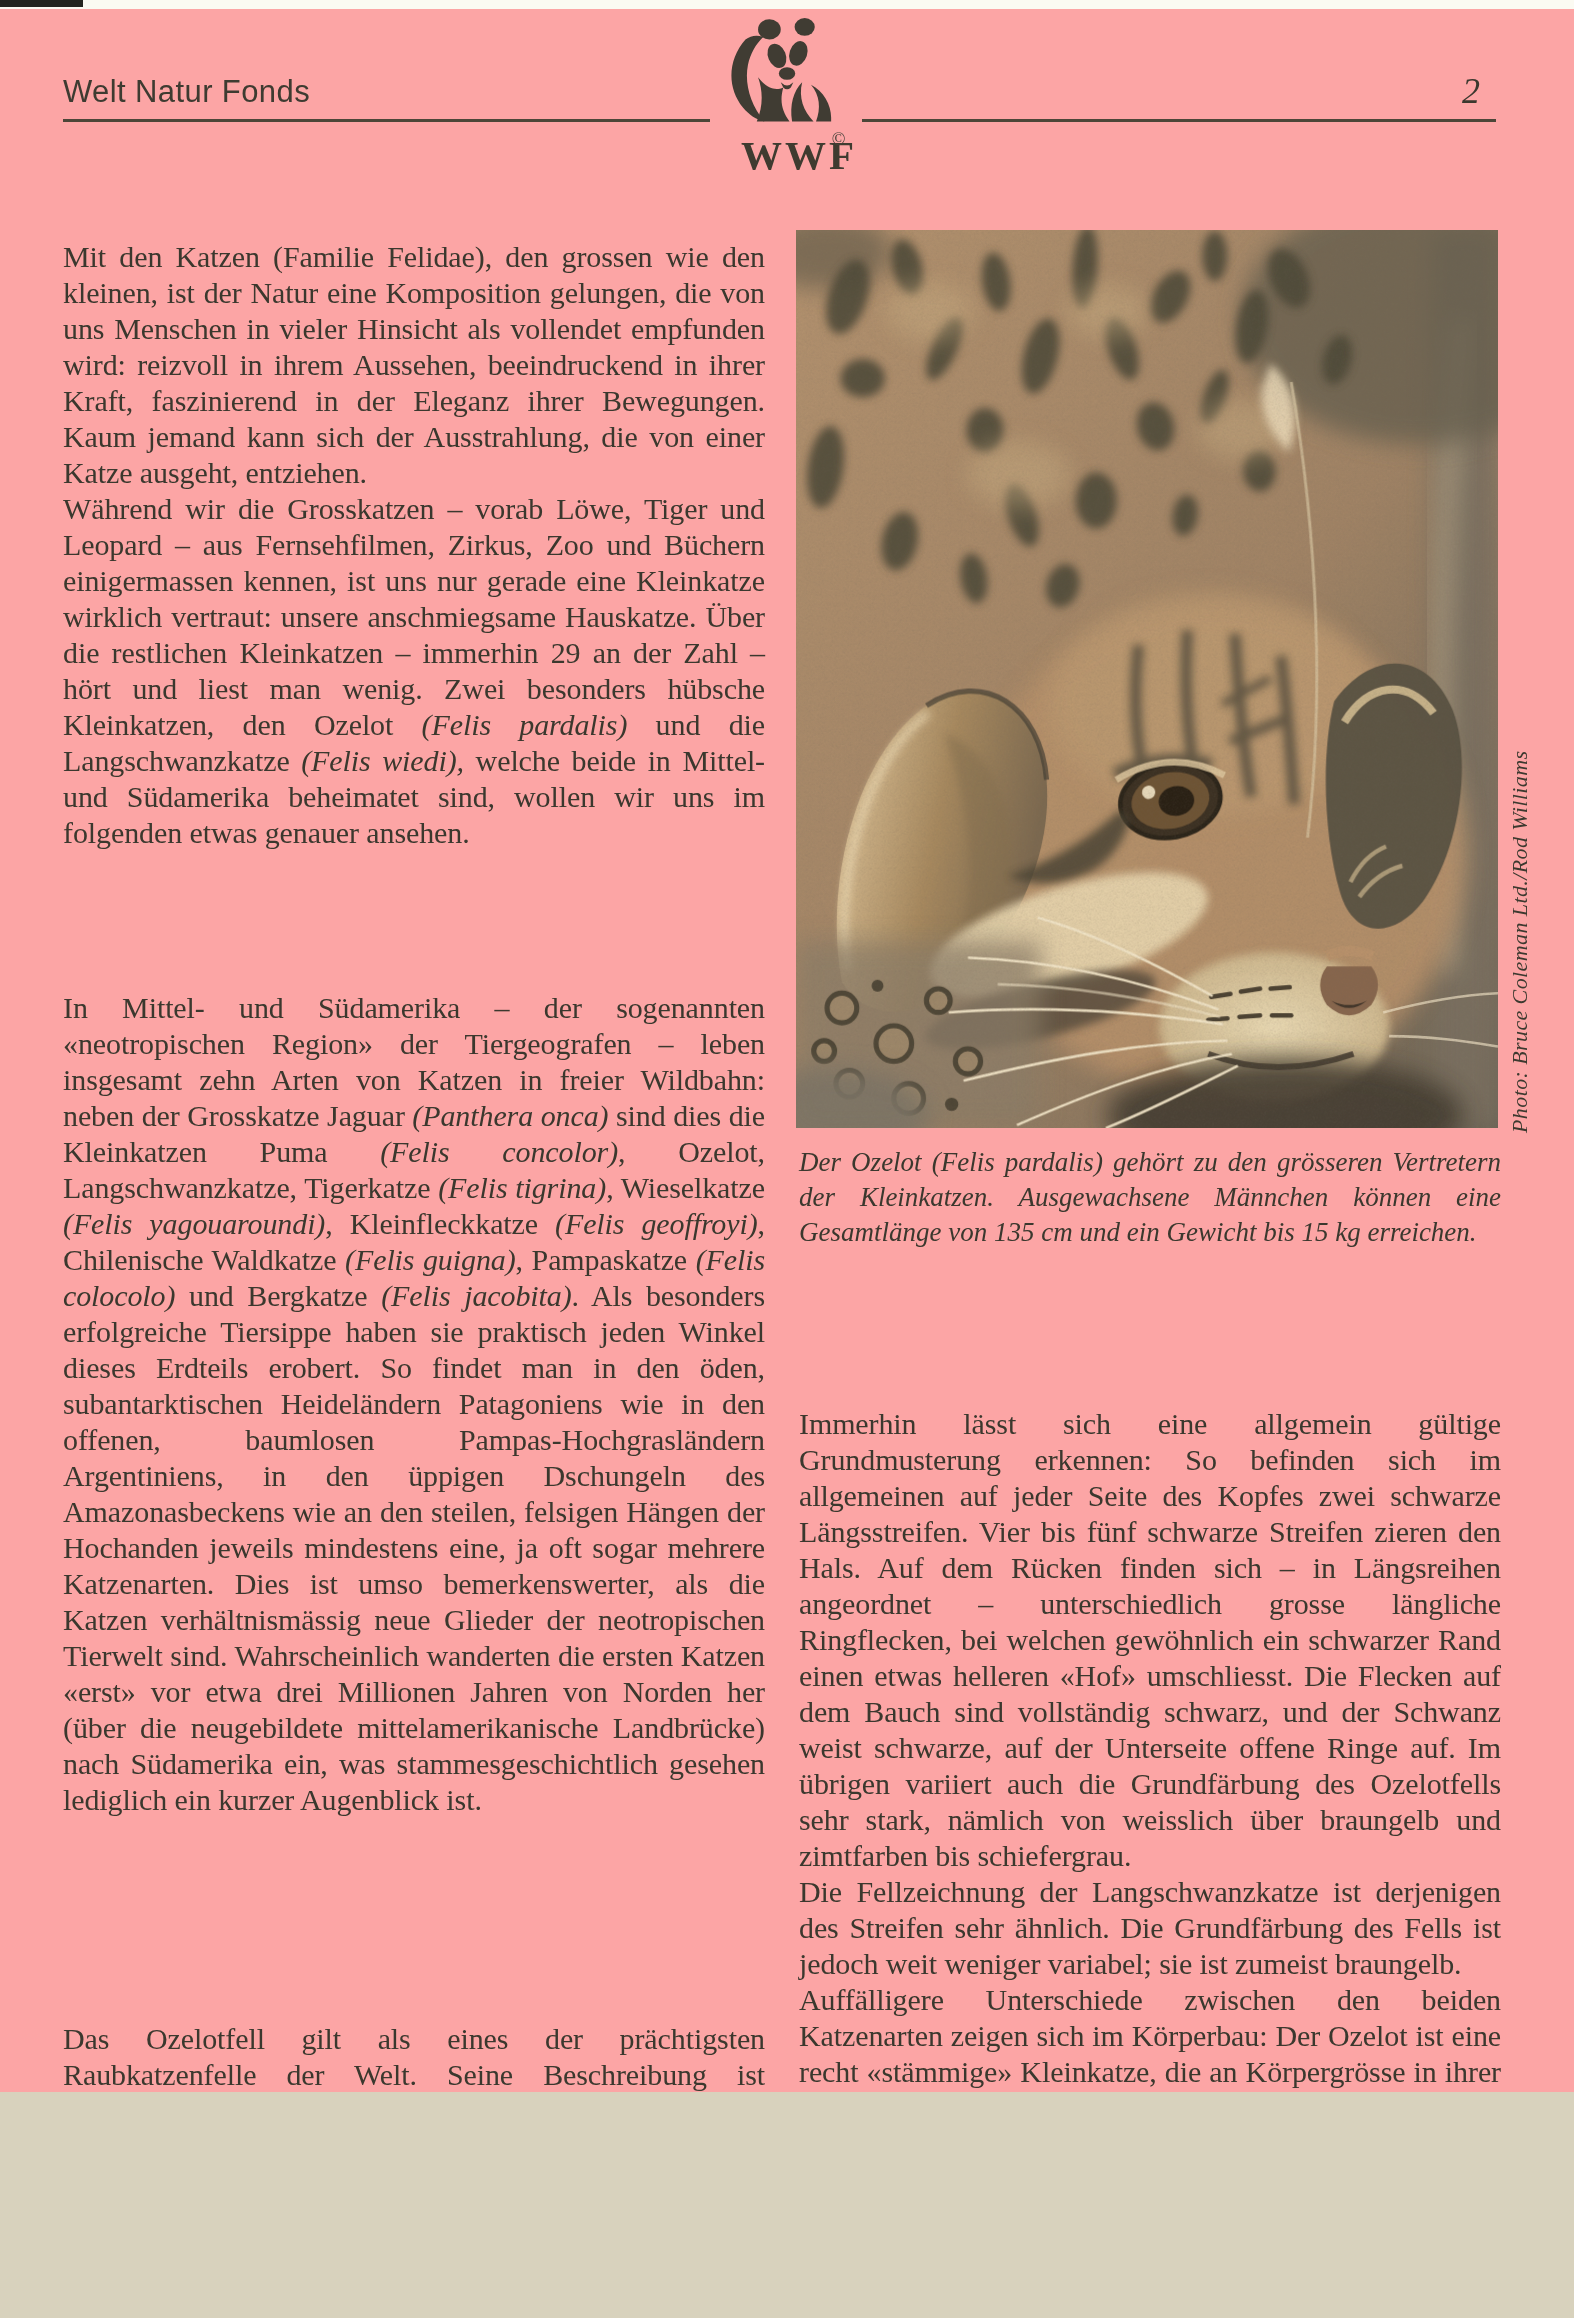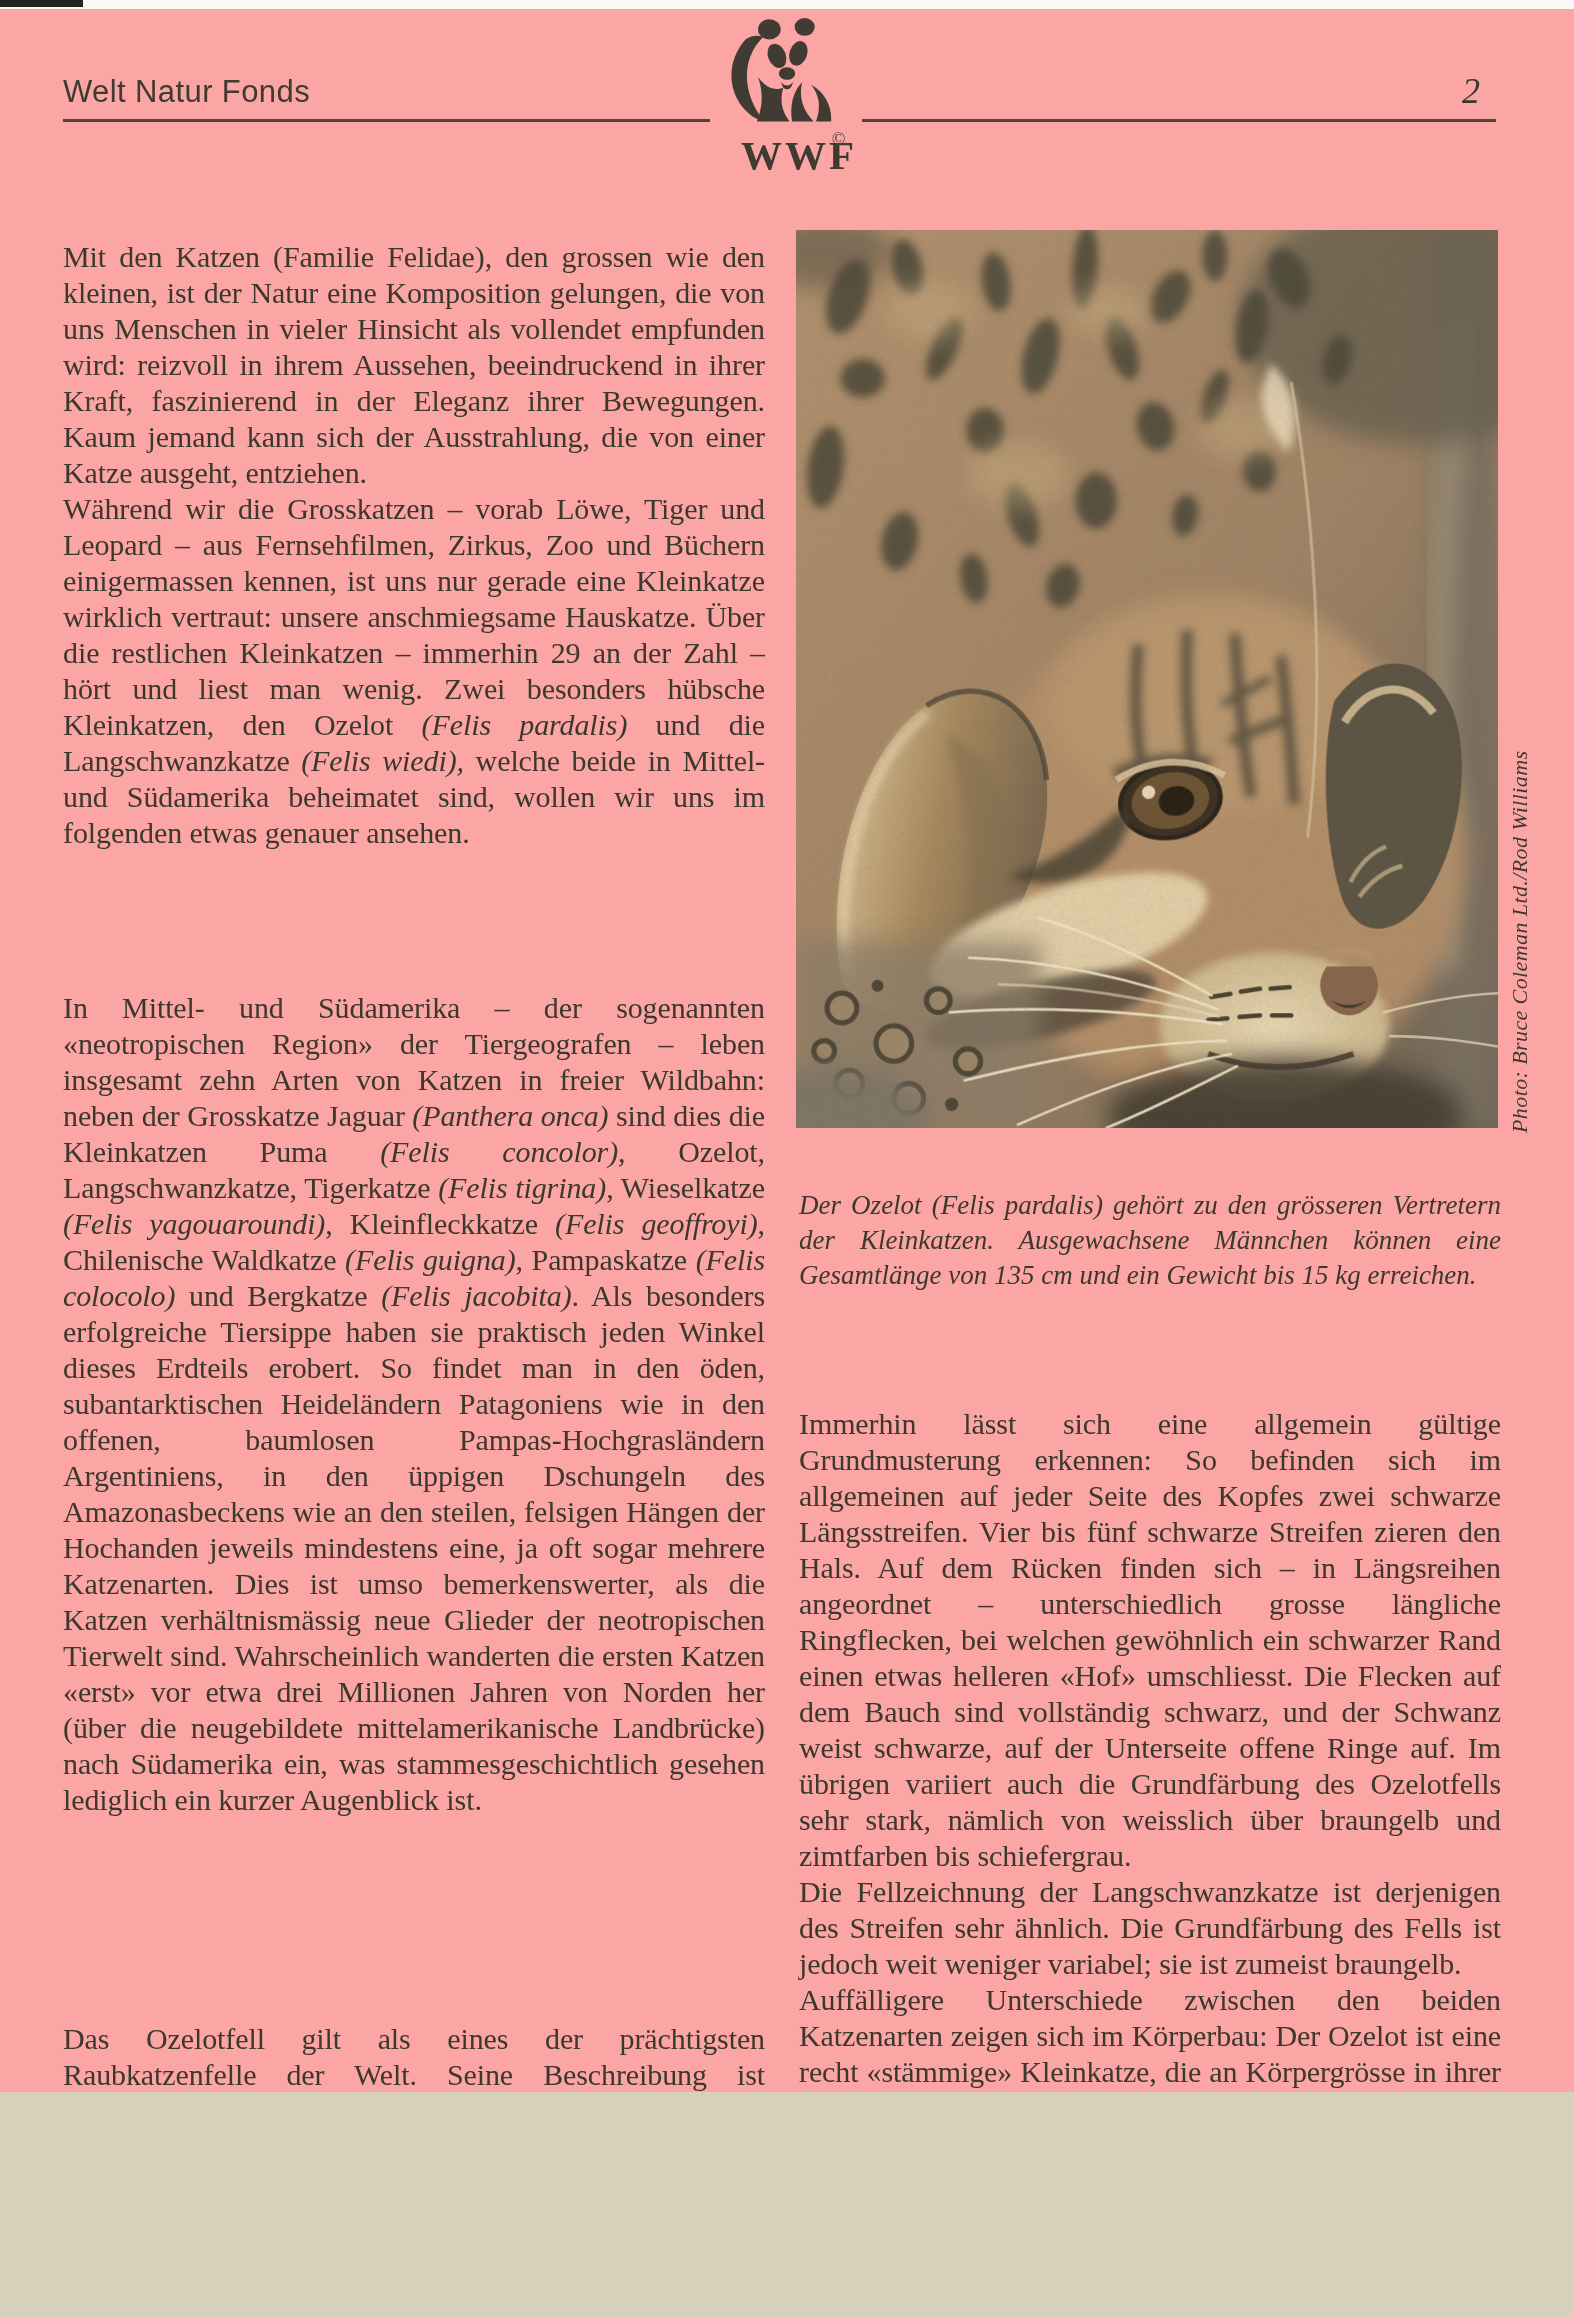--- a/index.html
+++ b/index.html
@@ -37,21 +37,21 @@
 
   .photo{position:absolute;left:796px;top:230px;width:702px;height:898px;margin:0;}
   .photo svg{display:block;width:702px;height:898px;}
   .credit{
     position:absolute;left:1507px;top:1133px;width:419px;
     transform:rotate(-90deg);transform-origin:0 0;
     font-size:22px;font-style:italic;color:#3c392f;letter-spacing:0.4px;white-space:nowrap;
   }
   .caption{
     position:absolute;left:799px;top:1145px;width:702px;
-    font-size:27px;line-height:35px;font-style:italic;text-align:justify;color:#3b382e;margin-top:43px;
+    font-size:27px;line-height:35px;font-style:italic;text-align:justify;color:#3b382e;
   }
   #colR1{left:799px;top:1406px;}
 </style>
 </head>
 <body>
 
 <div class="page">
   <div class="scan-strip"></div>
   <div class="scan-mark"></div>
 

